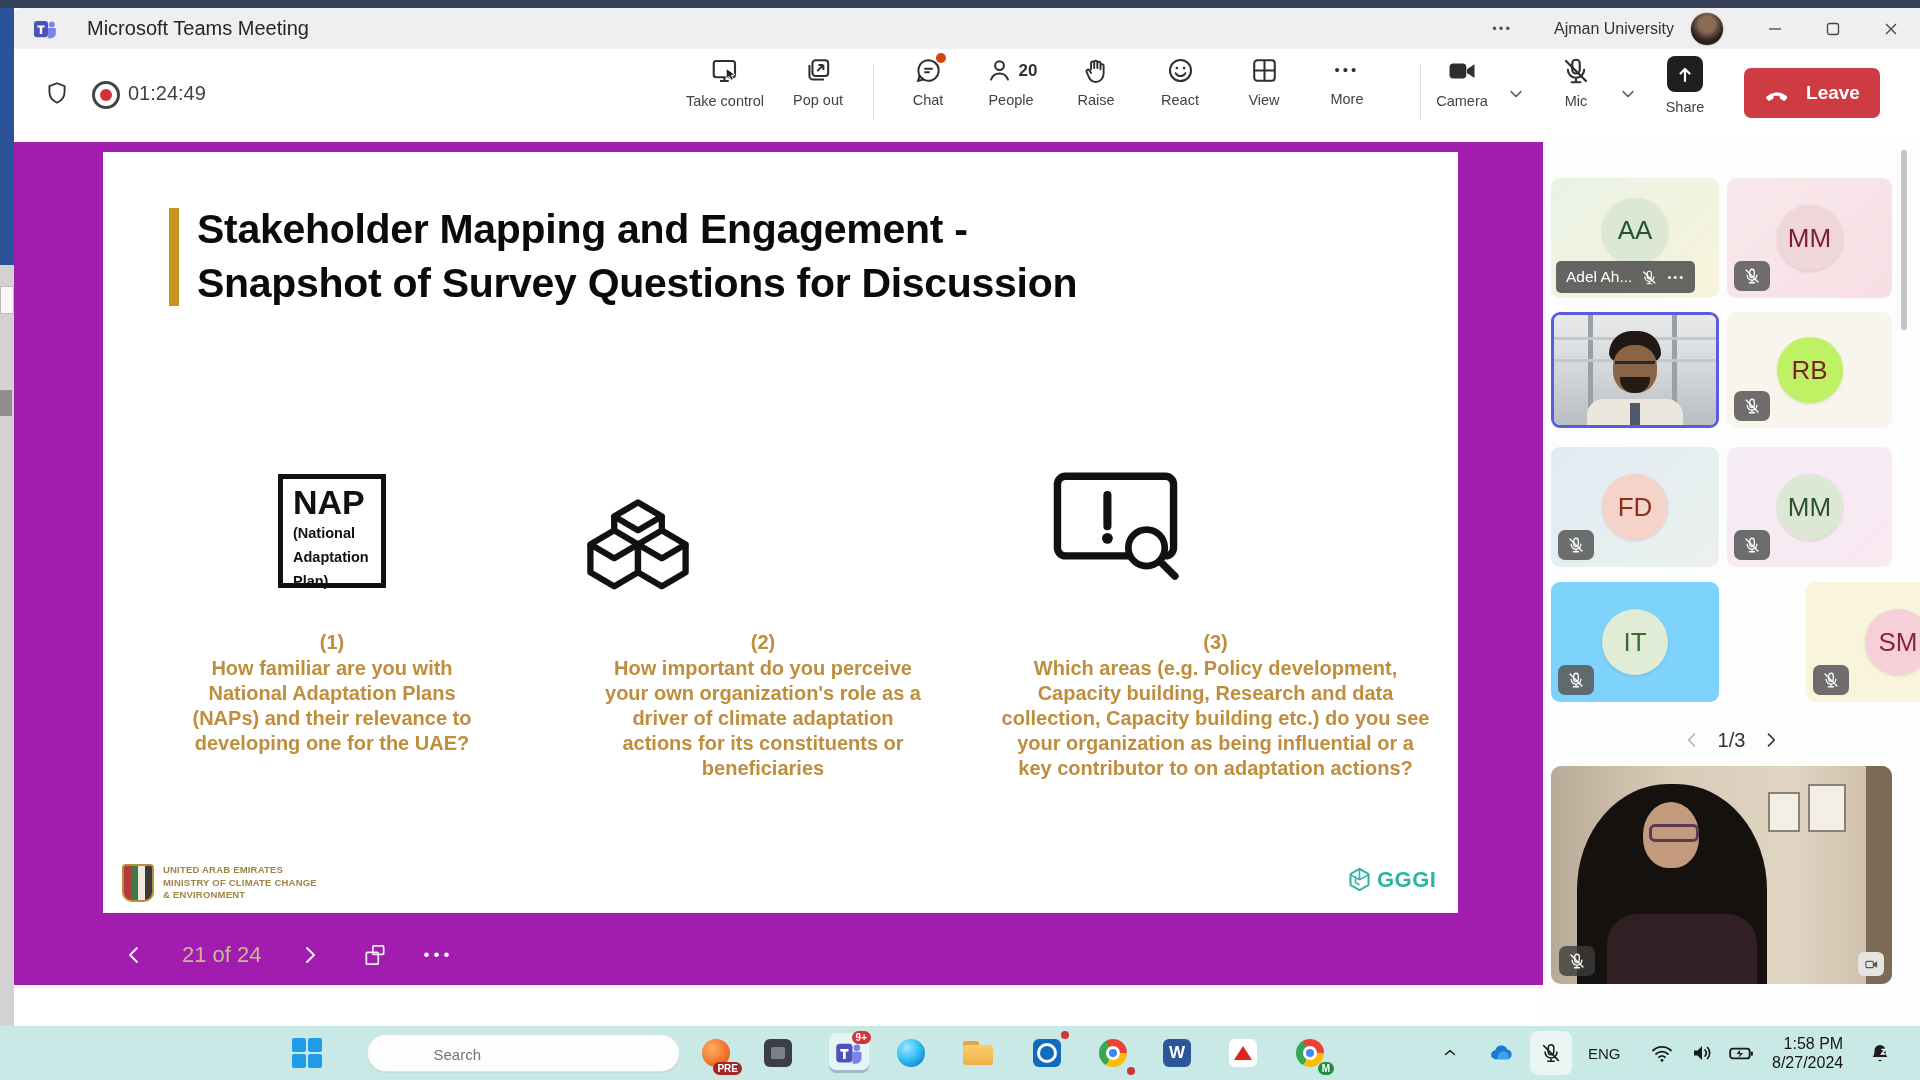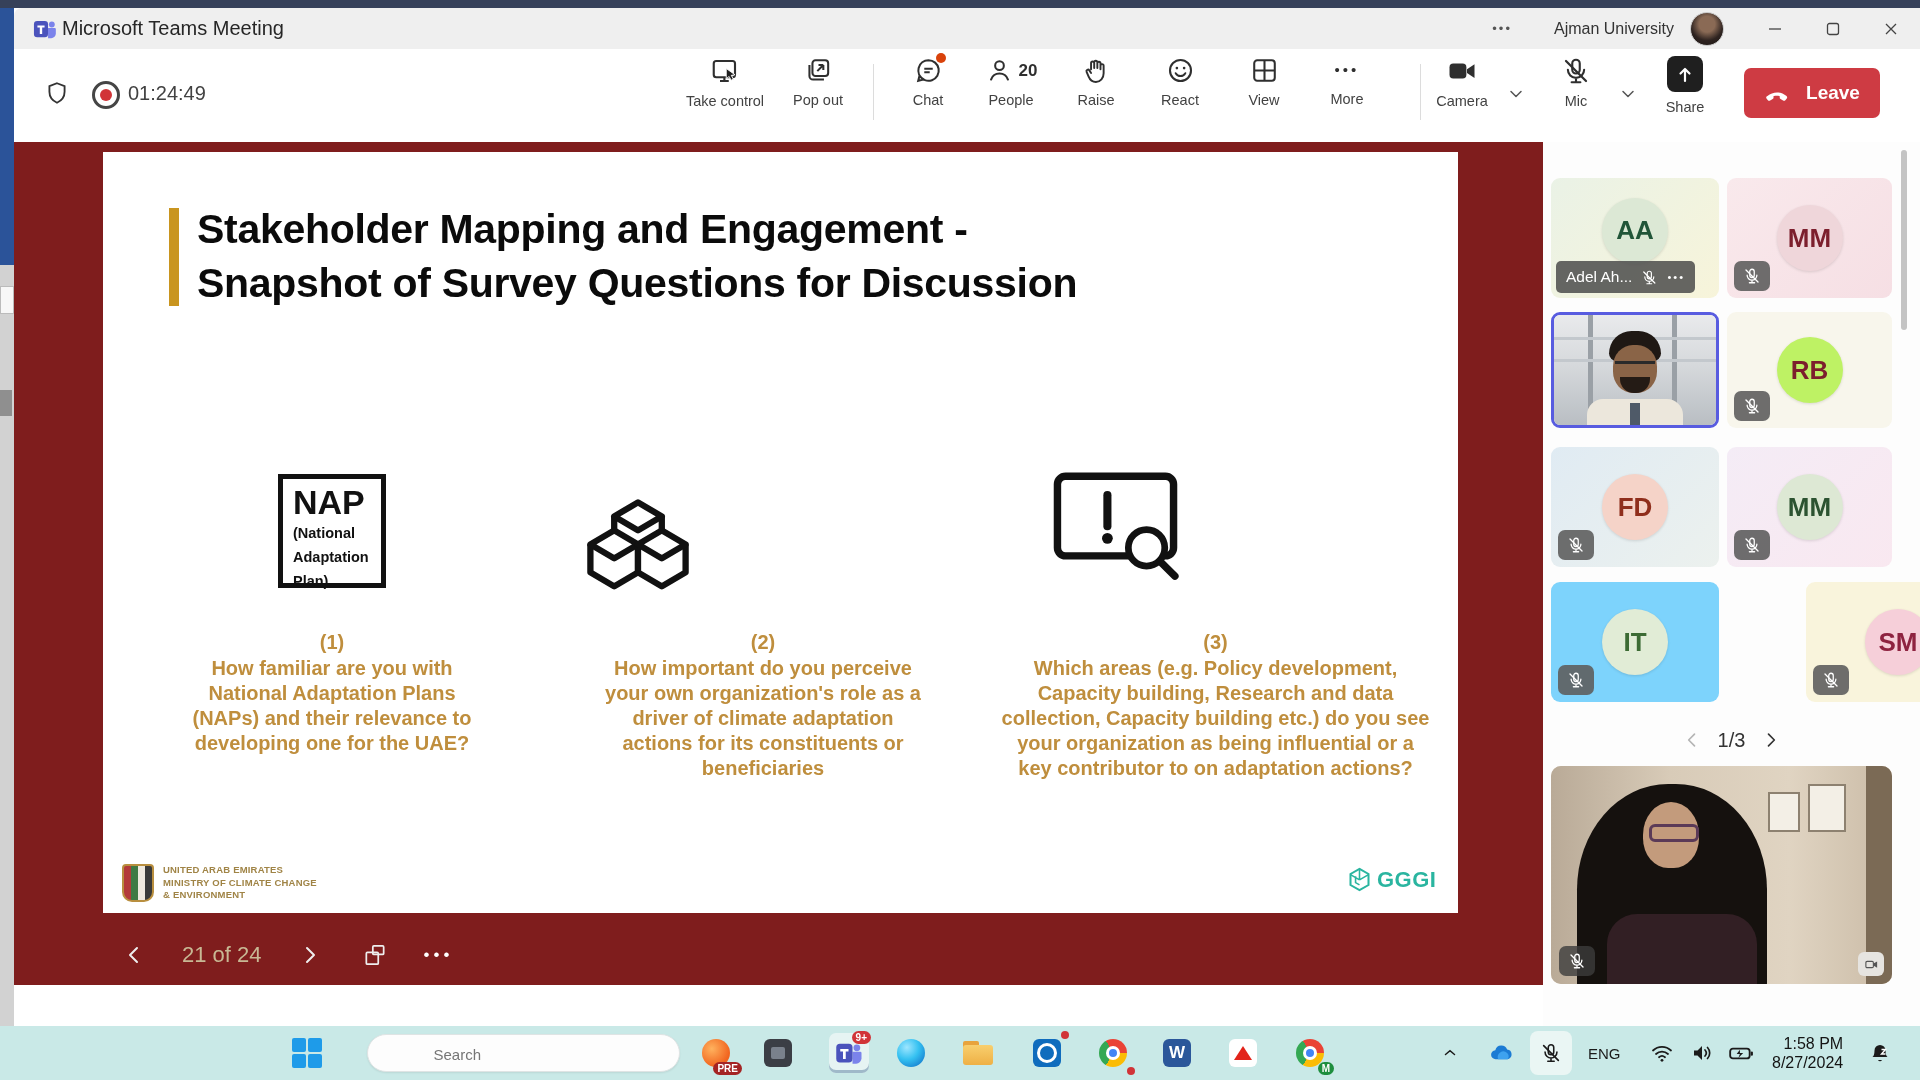--- a/index.html
+++ b/index.html
@@ -9,21 +9,21 @@
   svg.ic{display:block;}
   
   .bg-top{left:0;top:0;width:1920px;height:8px;background:#36415a;}
   .left-sliver{left:0;top:8px;width:14px;height:257px;background:#2b5399;}
   .left-rail{left:0;top:265px;width:14px;height:761px;background:#d2d2d2;}
   .artifact-white{left:0;top:286px;width:12px;height:26px;background:#f7f7f7;border:1px solid #bbb;}
   .artifact-gray{left:0;top:390px;width:12px;height:26px;background:#8f8f8f;}
   
   .titlebar{left:14px;top:8px;width:1906px;height:41px;background:#efefef;border-radius:8px 0 0 0;
             display:flex;align-items:center;}
-  .tb-title{font-size:20px;color:#262626;margin-left:4px;}
+  .tb-title{font-size:20px;color:#262626;margin-left:29px;}
   .tb-right{position:absolute;right:0;top:0;height:41px;display:flex;align-items:center;}
   .tb-dots{color:#555;font-size:13px;letter-spacing:2px;margin-right:42px;}
   .tb-account{font-size:16px;color:#333;margin-right:16px;}
   .tb-avatar{width:32px;height:32px;border-radius:50%;margin-right:22px;
              background:radial-gradient(circle at 50% 35%,#8a6a55 0 30%,#2e2320 62%,#1b1512 100%);border:1px solid #c9c9c9;}
   .wbtn{width:58px;height:41px;display:flex;align-items:center;justify-content:center;color:#444;}
   
   .toolbar{left:14px;top:49px;width:1906px;height:93px;background:#fff;border-bottom:1px solid #e3e3e3;}
   .shield{left:44px;top:80px;color:#333;}
   .rec{left:92px;top:81px;width:22px;height:22px;border:3px solid #454545;border-radius:50%;
@@ -37,21 +37,21 @@
   .chat-dot{position:absolute;right:-3px;top:-3px;width:10px;height:10px;border-radius:50%;background:#d9420b;}
   .people-row{display:flex;align-items:center;gap:5px;}
   .people-count{font-size:17px;font-weight:bold;color:#2f2f2f;}
   .chev-dd{top:84px;color:#555;}
   .share-box{width:36px;height:36px;background:#1f1f1f;border-radius:8px;display:flex;align-items:center;justify-content:center;color:#fff;}
   .leave{left:1744px;top:68px;width:136px;height:50px;background:#ce3b43;border-radius:7px;
          display:flex;align-items:center;justify-content:center;gap:16px;color:#fff;}
   .leave-label{font-size:19px;font-weight:bold;}
   .dots-icon{font-size:15px;letter-spacing:3px;color:#2f2f2f;line-height:28px;}
   
-  .stage{left:14px;top:142px;width:1529px;height:843px;background:#7f1d1d;}
+  .stage{left:14px;top:142px;width:1529px;height:843px;background:#a21caf;}
   .slide{left:89px;top:10px;width:1355px;height:761px;background:#fff;position:absolute;}
   .accent-bar{left:66px;top:56px;width:10px;height:98px;background:#c9951f;}
   .slide-title{left:94px;top:50px;width:1200px;font-size:41px;line-height:54px;font-weight:800;color:#0b0b0b;letter-spacing:-0.3px;}
   .nap-box{left:175px;top:322px;width:108px;height:114px;border:5px solid #111;padding:4px 4px 0 10px;box-sizing:border-box;}
   .nap-big{font-size:34px;font-weight:800;color:#111;line-height:38px;}
   .nap-small{font-size:14.5px;font-weight:700;color:#111;line-height:24px;width:92px;}
   .q{position:absolute;top:478px;text-align:center;color:#bf8e3d;font-weight:bold;font-size:20px;line-height:25px;}
   .qnum{display:block;margin-bottom:1px;}
   .uae{left:19px;top:712px;display:flex;align-items:center;gap:9px;}
   .uae-emblem{width:32px;height:38px;border-radius:4px 4px 10px 10px;
@@ -61,21 +61,21 @@
   .gggi{left:1243px;top:714px;display:flex;align-items:center;gap:4px;color:#2ab5a0;}
   .gggi-label{font-size:22px;font-weight:bold;letter-spacing:.5px;}
   .snav{left:0;top:783px;width:100%;height:60px;position:absolute;display:flex;align-items:center;color:#eee;}
   .snav-counter{font-size:22px;color:#c8b894;text-align:center;}
   .snav-dots{font-size:17px;letter-spacing:4px;color:#fff;}
   
   .sidebar{left:1543px;top:142px;width:377px;height:884px;background:#fdfdfd;}
   .tile{position:absolute;border-radius:9px;overflow:hidden;}
   .tcirc{position:absolute;left:50%;top:50%;transform:translate(-50%,-50%);width:66px;height:66px;border-radius:50%;
          display:flex;align-items:center;justify-content:center;box-shadow:0 1px 3px rgba(0,0,0,.12);}
-  .tinit{font-size:26px;font-weight:bold;}
+  .tinit{font-size:26px;font-weight:normal;}
   .mic-badge{position:absolute;left:7px;bottom:7px;width:36px;height:30px;background:#5e5e5ee6;border-radius:7px;
              display:flex;align-items:center;justify-content:center;color:#fff;}
   .name-pill{position:absolute;left:5px;right:24px;bottom:5px;height:32px;background:#4b4b4bd9;border-radius:5px;
              display:flex;align-items:center;gap:10px;padding:0 10px;color:#fff;}
   .name-pill .nm{font-size:15.5px;white-space:nowrap;overflow:hidden;}
   .pill-dots{font-size:11px;letter-spacing:2px;}
   .video-tile{border:3px solid #585ce0;}
   
   .mv-bg{position:absolute;inset:0;background:linear-gradient(180deg,#e9eaec 0%,#d6d9dc 45%,#b9bec3 100%);}
   .mv-mull{position:absolute;top:0;bottom:0;width:5px;background:#9aa0a6;}

